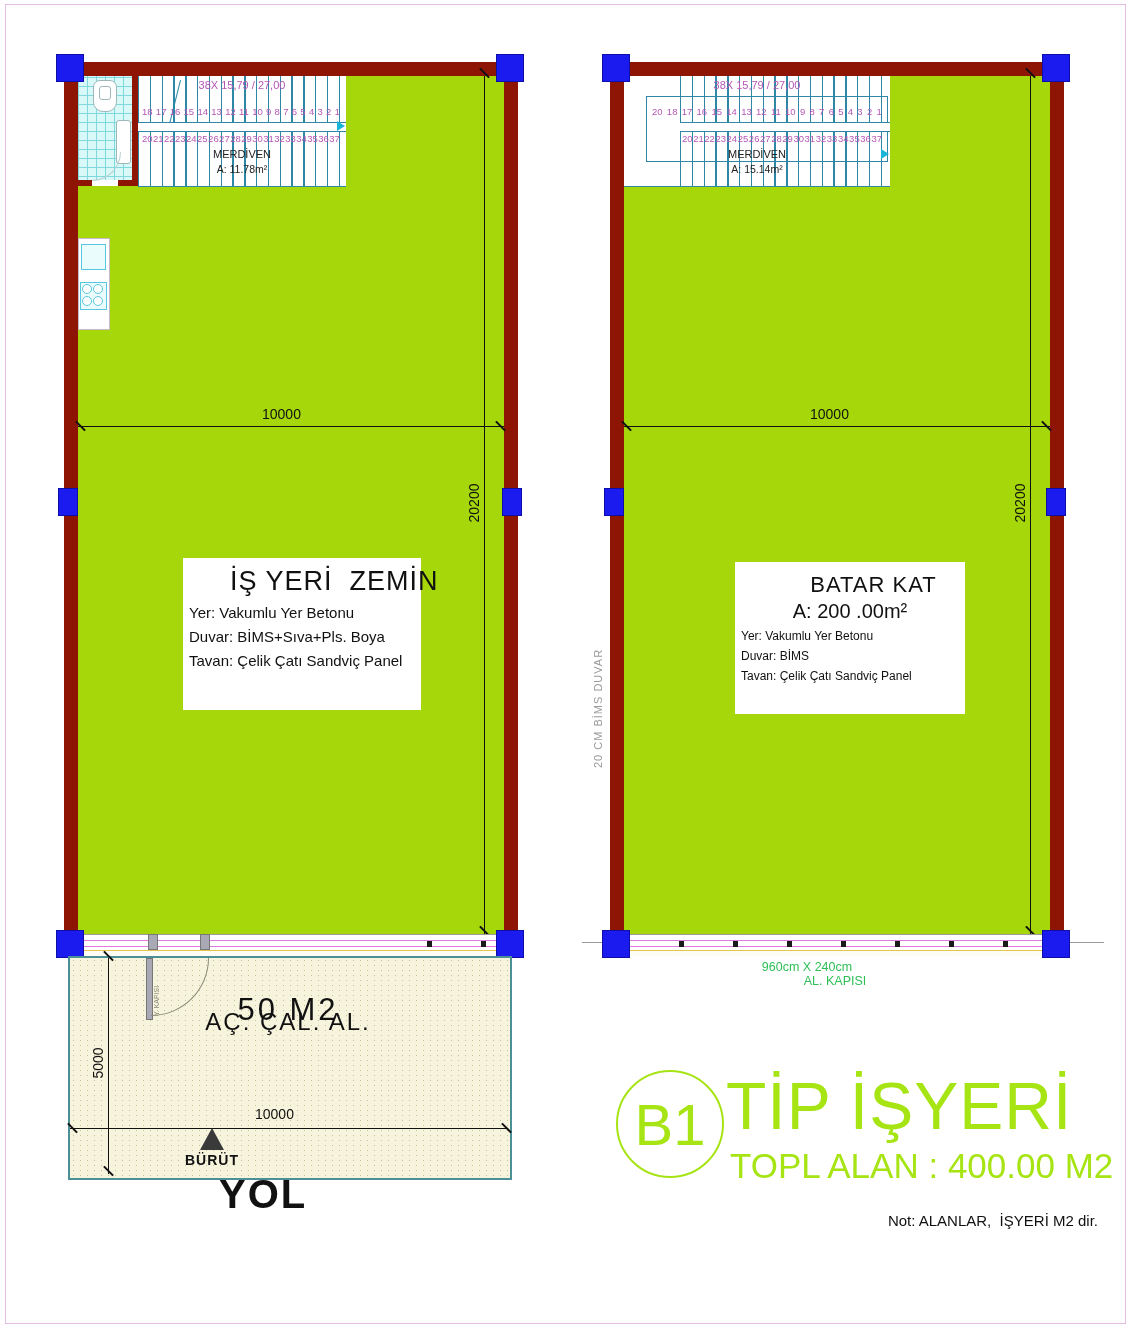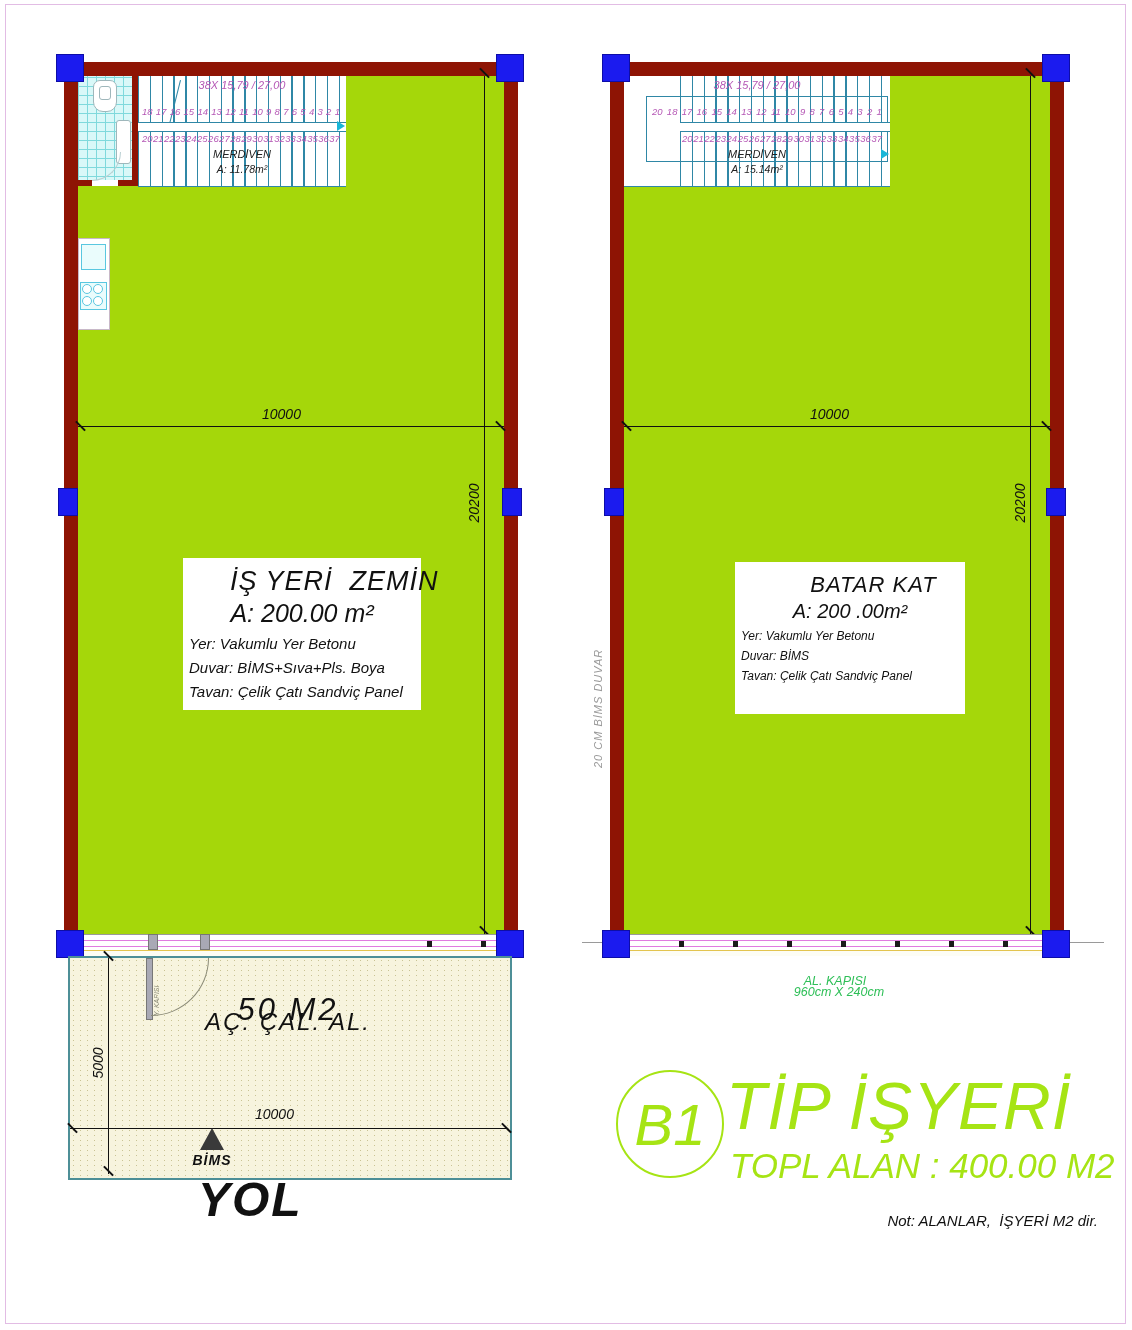--- a/index.html
+++ b/index.html
@@ -1,17 +1,17 @@
 <!DOCTYPE html>
 <html><head>
 <meta charset="utf-8">
 <style>
   html,body{margin:0;padding:0;background:#fff;}
   .page{position:relative;width:1132px;height:1330px;background:#ffffff;overflow:hidden;
-        font-family:"Liberation Sans",sans-serif;color:#111;font-style:italic;}
+        font-family:"Liberation Sans",sans-serif;color:#111;}
   .abs{position:absolute;}
   .page-border{position:absolute;left:5px;top:4px;right:6px;bottom:6px;border:1px solid #e2bce4;}
 
   
   .wall{position:absolute;background:#8e1404;}
   .col{position:absolute;background:#1b1bef;border:1px solid #0d0da8;}
   .plan-fill{position:absolute;background:#a5d70a;}
 
   
   .stair{position:absolute;background:#ffffff;overflow:hidden;}
@@ -75,21 +75,21 @@
   .greenlbl{position:absolute;color:#2ebf57;font-size:12.5px;text-align:center;}
 
   
   .badge{position:absolute;border:2px solid #a6e414;border-radius:50%;color:#a6e414;
      display:flex;align-items:center;justify-content:center;font-size:58px;}
   .bigtitle{position:absolute;color:#a6e414;font-size:66px;letter-spacing:1px;}
   .subtitle{position:absolute;color:#a6e414;font-size:35px;}
   .note{position:absolute;color:#111;font-size:15px;text-align:right;white-space:pre;}
 
   .giris{position:absolute;font-weight:bold;font-size:14px;letter-spacing:1px;text-align:center;}
-  .yol{position:absolute;font-weight:bold;font-size:48px;letter-spacing:2px;}
+  .yol{position:absolute;font-weight:bold;font-size:40px;letter-spacing:2px;margin-left:21px;}
   .kapilbl{position:absolute;color:#8a8a77;font-size:7px;writing-mode:vertical-rl;transform:rotate(180deg);}
   .sill{position:absolute;height:1px;background:#9a9a9a;}
 </style>
 </head>
 <body>
 
 <div class="page">
   <div class="page-border"></div>
 
   <div>
@@ -170,21 +170,20 @@
     <div class="tk" style="left:74px;top:425px;"></div>
     <div class="tk" style="left:494px;top:425px;"></div>
     <div class="dimlbl" style="left:262px;top:406px;">10000</div>
     <div class="dimv" style="left:484px;top:76px;height:858px;"></div>
     <div class="tk" style="left:478px;top:72px;"></div>
     <div class="tk" style="left:478px;top:930px;"></div>
     <div class="dimlbl rot" style="left:455px;top:495px;">20200</div>
 
     <div class="infobox" style="left:183px;top:558px;width:238px;height:144px;padding-top:8px;">
       <div class="ib-title">İŞ YERİ  ZEMİN</div>
-      <div class="ib-area">A: 200.00 m²</div>
       <div class="ib-line">Yer: Vakumlu Yer Betonu</div>
       <div class="ib-line">Duvar: BİMS+Sıva+Pls. Boya</div>
       <div class="ib-line">Tavan: Çelik Çatı Sandviç Panel</div>
     </div>
 
     <div class="winband" style="left:78px;top:934px;width:426px;height:22px;">
       <div class="winticks" style="left:300px;"></div>
     </div>
     <div class="doorleaf" style="left:148px;top:934px;width:8px;height:14px;"></div>
     <div class="doorleaf" style="left:200px;top:934px;width:8px;height:14px;"></div>
@@ -210,21 +209,21 @@
     <div class="dimv" style="left:108px;top:958px;height:216px;"></div>
     <div class="tk" style="left:102px;top:955px;"></div>
     <div class="tk" style="left:102px;top:1170px;"></div>
     <div class="dimlbl rot" style="left:82px;top:1055px;">5000</div>
     <div class="dimh" style="left:70px;top:1128px;width:438px;"></div>
     <div class="tk" style="left:66px;top:1127px;"></div>
     <div class="tk" style="left:500px;top:1127px;"></div>
     <div class="dimlbl" style="left:255px;top:1106px;">10000</div>
 
     <div class="tri" style="left:200px;top:1128px;"></div>
-    <div class="giris" style="left:182px;top:1152px;width:60px;">BİMS</div>
+    <div class="giris" style="left:182px;top:1152px;width:60px;">BÜRÜT</div>
     <div class="yol" style="left:198px;top:1172px;">YOL</div>
   </div>
 
   <div>
     <div class="plan-fill" style="left:624px;top:76px;width:426px;height:858px;"></div>
 
     <div class="wall" style="left:610px;top:62px;width:454px;height:14px;"></div>
     <div class="wall" style="left:610px;top:62px;width:14px;height:878px;"></div>
     <div class="wall" style="left:1050px;top:62px;width:14px;height:878px;"></div>
 
@@ -296,21 +295,21 @@
       <div class="ib-line">Yer: Vakumlu Yer Betonu</div>
       <div class="ib-line">Duvar: BİMS</div>
       <div class="ib-line">Tavan: Çelik Çatı Sandviç Panel</div>
     </div>
 
     <div class="winband" style="left:624px;top:934px;width:426px;height:22px;">
       <div class="winticks" style="left:6px;"></div>
     </div>
     <div class="sill" style="left:582px;top:942px;width:42px;"></div>
     <div class="sill" style="left:1050px;top:942px;width:54px;"></div>
-    <div class="greenlbl" style="left:734px;top:960px;width:210px;margin-top:25px;">960cm X 240cm</div>
+    <div class="greenlbl" style="left:702px;top:960px;width:210px;">960cm X 240cm</div>
     <div class="greenlbl" style="left:730px;top:974px;width:210px;">AL. KAPISI</div>
 
     <div class="col" style="left:602px;top:54px;width:26px;height:26px;"></div>
     <div class="col" style="left:1042px;top:54px;width:26px;height:26px;"></div>
     <div class="col" style="left:604px;top:488px;width:18px;height:26px;"></div>
     <div class="col" style="left:1046px;top:488px;width:18px;height:26px;"></div>
     <div class="col" style="left:602px;top:930px;width:26px;height:26px;"></div>
     <div class="col" style="left:1042px;top:930px;width:26px;height:26px;"></div>
   </div>
 

